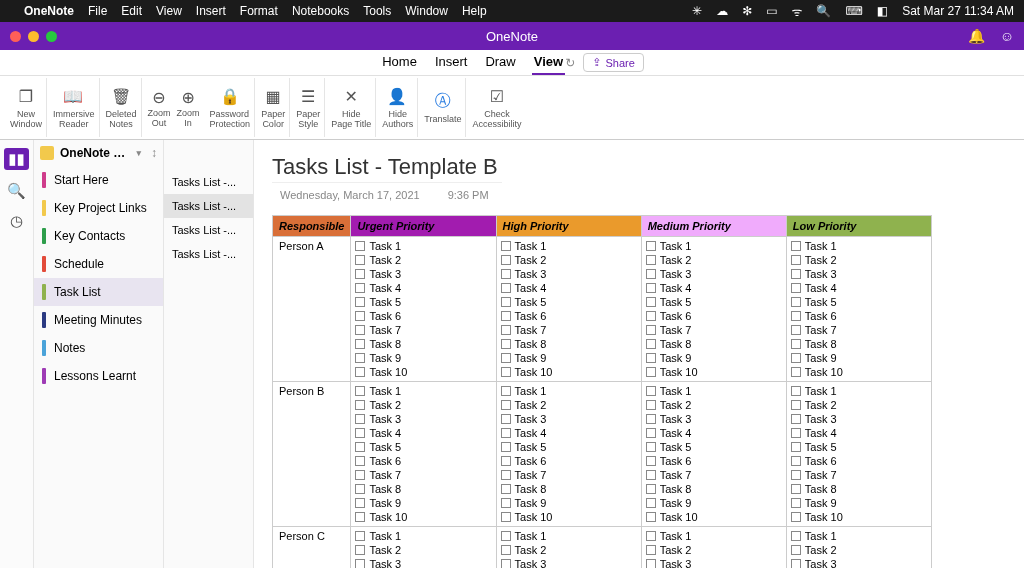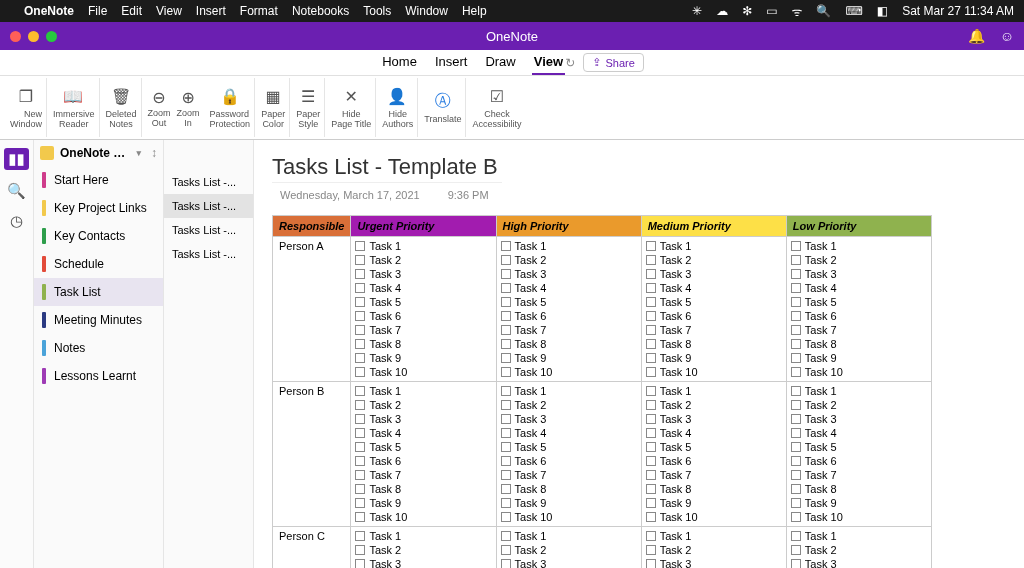--- a/index.html
+++ b/index.html
@@ -53,21 +53,21 @@
 .content { flex: 1; overflow: auto; padding: 14px 24px 0 18px; }
 .ptitle { font-size: 22px; font-weight: 400; color: #333; border-bottom: 1px solid #eee; padding-bottom: 2px; width: 230px; }
 .pmeta { display: flex; gap: 28px; color: #888; font-size: 11px; margin: 6px 8px 14px; }
 
 table.tasks { border-collapse: collapse; width: 660px; font-size: 11px; }
 table.tasks th, table.tasks td { border: 1px solid #ccc; vertical-align: top; text-align: left; }
 table.tasks th { font-weight: 700; padding: 4px 6px; color: #000; font-style: italic; }
 th.c0 { background: #d96f38; width: 70px; }
 th.c1 { background: #a21caf; width: 148px; }
 th.c2 { background: #ea9a2c; width: 148px; }
-th.c3 { background: #fde047; width: 148px; }
+th.c3 { background: #f0abfc; width: 148px; }
 th.c4 { background: #8fb24e; width: 148px; }
 td.resp { padding: 3px 6px; font-size: 11px; }
 td.tasks-cell { padding: 2px 4px; }
 .taskrow { display: flex; align-items: center; gap: 4px; line-height: 14px; }
 .taskrow .cb { width: 10px; height: 10px; border: 1px solid #888; flex-shrink: 0; cursor: pointer; }
 
 .caret { font-size: 9px; color: #888; }
 </style>
 </head>
 <body>
@@ -124,21 +124,21 @@
     <div class="share">
       <span>⇪</span>
       <span>Share</span>
     </div>
   </div>
 </div>
 
 <div class="ribbon">
   <div class="rgroup">
       <div class="ico">❐</div>
-      <span style="white-space:pre-line;text-align:right">New
+      <span style="white-space:pre-line;text-align:center">New
 Window</span>
     </div>
   <div class="rgroup">
       <div class="ico">📖</div>
       <span style="white-space:pre-line;text-align:center">Immersive
 Reader</span>
     </div>
   <div class="rgroup">
       <div class="ico">🗑</div>
       <span style="white-space:pre-line;text-align:center">Deleted

